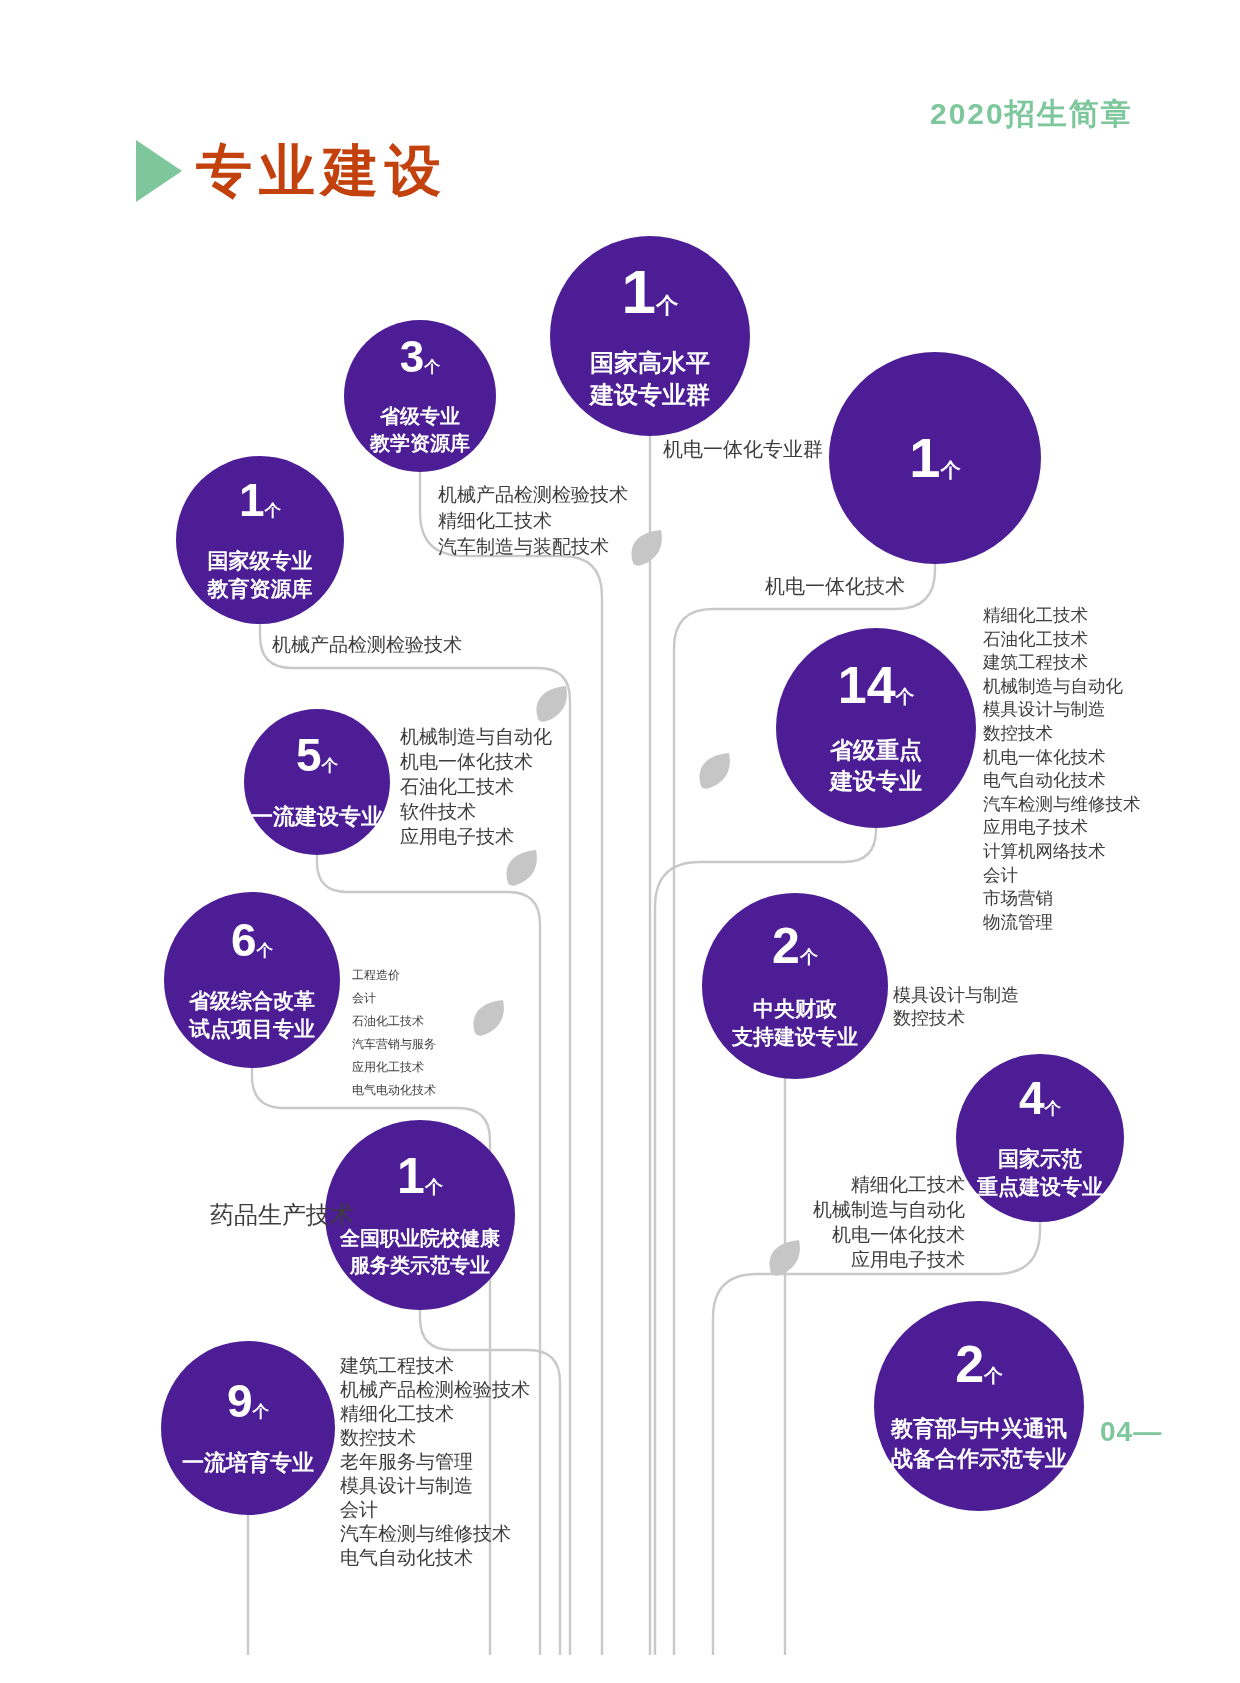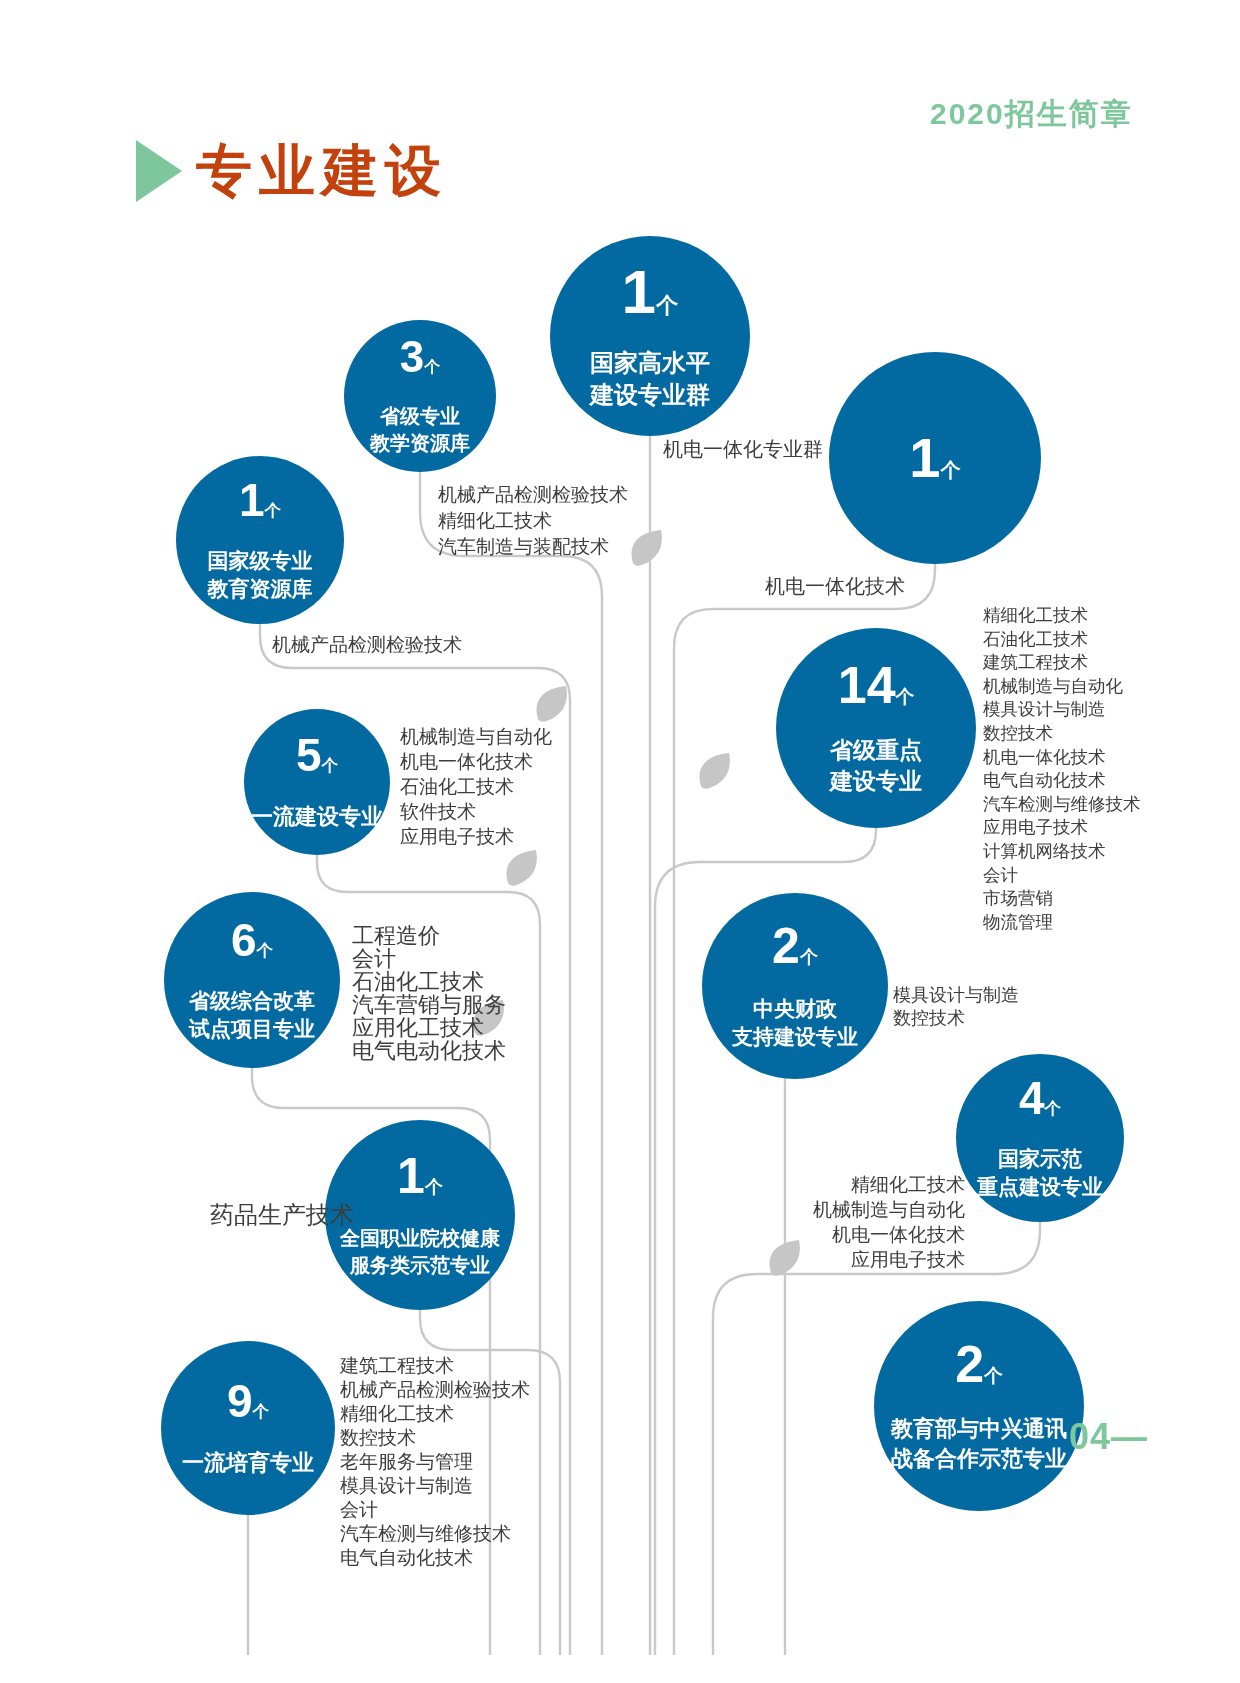--- a/index.html
+++ b/index.html
@@ -14,35 +14,35 @@
   .title-row{position:absolute;left:136px;top:140px;display:flex;align-items:center;}
   .tri{
     width:0;height:0;border-top:31px solid transparent;border-bottom:31px solid transparent;
     border-left:46px solid #7ec79c;margin-right:14px;
   }
   .h1{
     font-size:56px;font-weight:bold;color:#c2410c;letter-spacing:7px;line-height:1;
   }
   svg.branches{position:absolute;left:0;top:0;z-index:1;}
   .circle{
-    position:absolute;z-index:2;border-radius:50%;background:#0369a1;color:#ffffff;
+    position:absolute;z-index:2;border-radius:50%;background:#4c1d95;color:#ffffff;
     display:flex;flex-direction:column;align-items:center;justify-content:center;
     text-align:center;
   }
   .num{font-size:var(--num);font-weight:bold;line-height:1;}
   .num .unit{font-size:.36em;font-weight:bold;}
   .clabel{margin-top:24px;}
   .clabel .lbl{font-size:var(--lbl);font-weight:bold;line-height:1.35;white-space:nowrap;}
   .list{position:absolute;z-index:3;color:#3d3d3d;}
   .list .li{white-space:nowrap;}
   .list.ra{text-align:right;}
   .list.ca{text-align:center;}
   .pagenum{
-    position:absolute;left:1069px;top:1416px;z-index:3;color:#7ec79c;
-    font-size:36px;font-weight:bold;letter-spacing:1px;
+    position:absolute;left:1100px;top:1416px;z-index:3;color:#7ec79c;
+    font-size:28px;font-weight:bold;letter-spacing:1px;
   }
 </style>
 </head>
 <body>
 
 <div class="page">
 
   <div class="hdr">2020招生简章</div>
 
   <div class="title-row">
@@ -202,21 +202,21 @@
     </div>
 
   <div class="list" style="left:400px;top:724px;font-size:19px;line-height:25px">
       <div class="li">机械制造与自动化</div>
       <div class="li">机电一体化技术</div>
       <div class="li">石油化工技术</div>
       <div class="li">软件技术</div>
       <div class="li">应用电子技术</div>
     </div>
 
-  <div class="list" style="left:352px;top:924px;font-size:22px;line-height:23px">
+  <div class="list" style="left:352px;top:964px;font-size:12px;line-height:23px">
       <div class="li">工程造价</div>
       <div class="li">会计</div>
       <div class="li">石油化工技术</div>
       <div class="li">汽车营销与服务</div>
       <div class="li">应用化工技术</div>
       <div class="li">电气电动化技术</div>
     </div>
 
   <div class="list" style="left:893px;top:984px;font-size:18px;line-height:23px">
       <div class="li">模具设计与制造</div>

